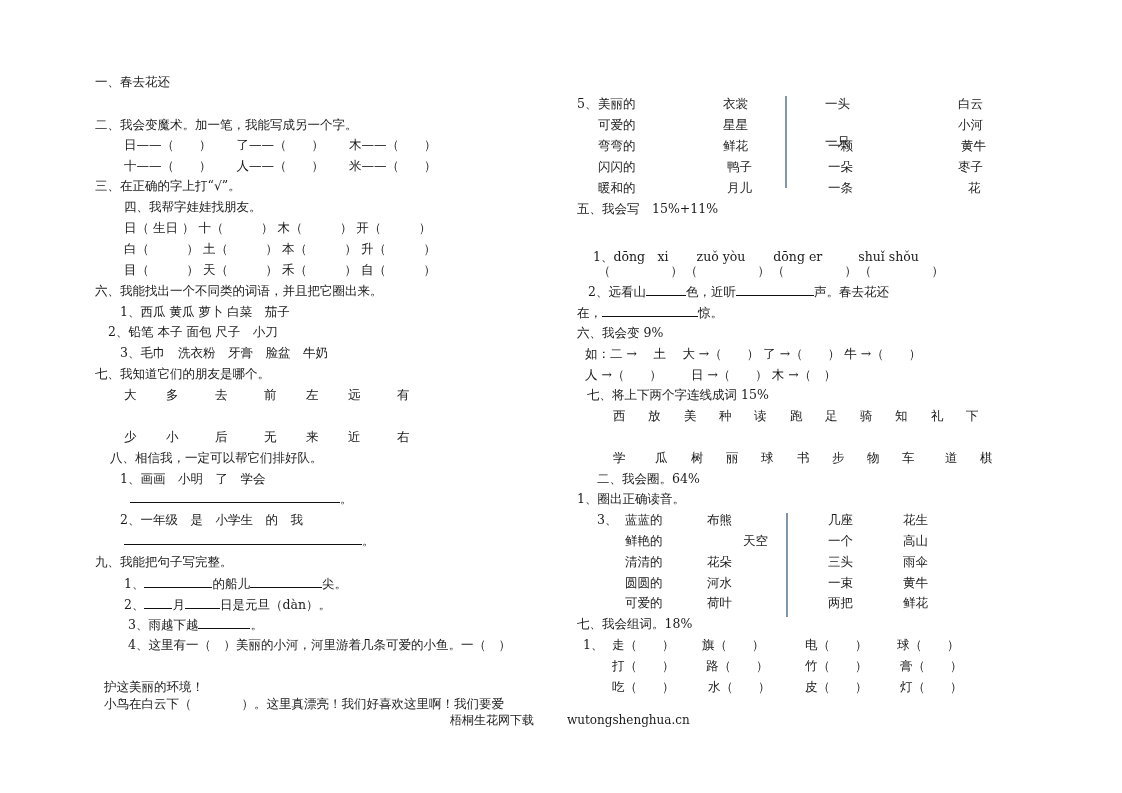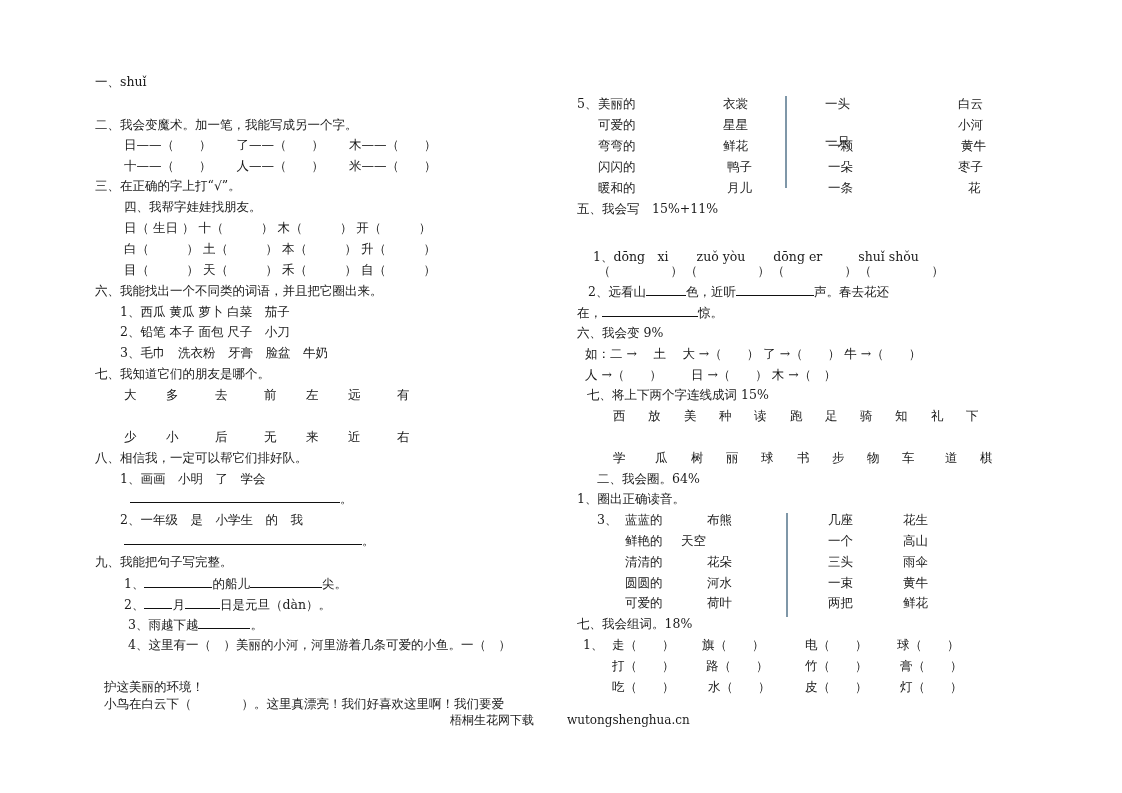--- a/index.html
+++ b/index.html
@@ -9,54 +9,54 @@
     color: #1a1a1a; font-size: 12.5px;
   }
   .t { position: absolute; white-space: pre; line-height: 16px; }
   .vline { position: absolute; width: 2px; background: #7f97a8; }
   .blank { display: inline-block; border-bottom: 1px solid #111; vertical-align: baseline; height: 12px; }
   .footer { font-size: 12px; }
 </style>
 </head>
 <body>
 
-<div class="t" style="left:95px;top:74px">一、shuǐ</div>
+<div class="t" style="left:95px;top:74px">一、春去花还</div>
 
 <div class="t" style="left:95px;top:117px">二、我会变魔术。加一笔，我能写成另一个字。</div>
 <div class="t" style="left:124px;top:137px">日——（　　）　　了——（　　）　　木——（　　）</div>
 <div class="t" style="left:124px;top:158px">十——（　　）　　人——（　　）　　米——（　　）</div>
 <div class="t" style="left:95px;top:178px">三、在正确的字上打“√”。</div>
 
 <div class="t" style="left:124px;top:199px">四、我帮字娃娃找朋友。</div>
 <div class="t" style="left:124px;top:220px">日（ 生日 ） 十（　　　） 木（　　　） 开（　　　）</div>
 <div class="t" style="left:124px;top:241px">白（　　　） 土（　　　） 本（　　　） 升（　　　）</div>
 <div class="t" style="left:124px;top:262px">目（　　　） 天（　　　） 禾（　　　） 自（　　　）</div>
 
 <div class="t" style="left:95px;top:283px">六、我能找出一个不同类的词语，并且把它圈出来。</div>
 <div class="t" style="left:120px;top:304px">1、西瓜 黄瓜 萝卜 白菜　茄子</div>
-<div class="t" style="left:120px;top:324px">2、铅笔 本子 面包 尺子　小刀</div>
+<div class="t" style="left:108px;top:324px">2、铅笔 本子 面包 尺子　小刀</div>
 <div class="t" style="left:120px;top:345px">3、毛巾　洗衣粉　牙膏　脸盆　牛奶</div>
 
 <div class="t" style="left:95px;top:366px">七、我知道它们的朋友是哪个。</div>
 <div class="t" style="left:124px;top:387px">大</div>
 <div class="t" style="left:166px;top:387px">多</div>
 <div class="t" style="left:215px;top:387px">去</div>
 <div class="t" style="left:264px;top:387px">前</div>
 <div class="t" style="left:306px;top:387px">左</div>
 <div class="t" style="left:348px;top:387px">远</div>
 <div class="t" style="left:397px;top:387px">有</div>
 <div class="t" style="left:124px;top:429px">少</div>
 <div class="t" style="left:166px;top:429px">小</div>
 <div class="t" style="left:215px;top:429px">后</div>
 <div class="t" style="left:264px;top:429px">无</div>
 <div class="t" style="left:306px;top:429px">来</div>
 <div class="t" style="left:348px;top:429px">近</div>
 <div class="t" style="left:397px;top:429px">右</div>
 
-<div class="t" style="left:95px;top:450px">八、相信我，一定可以帮它们排好队。</div>
+<div class="t" style="left:110px;top:450px">八、相信我，一定可以帮它们排好队。</div>
 <div class="t" style="left:120px;top:471px">1、画画　小明　了　学会</div>
 <div class="t" style="left:130px;top:490px"><span class="blank" style="width:210px"></span><span>。</span></div>
 <div class="t" style="left:120px;top:512px">2、一年级　是　小学生　的　我</div>
 <div class="t" style="left:124px;top:532px"><span class="blank" style="width:238px"></span><span>。</span></div>
 
 <div class="t" style="left:95px;top:554px">九、我能把句子写完整。</div>
 <div class="t" style="left:124px;top:575px"><span>1、</span><span class="blank" style="width:68px"></span><span>的船儿</span><span class="blank" style="width:72px"></span><span>尖。</span></div>
 <div class="t" style="left:124px;top:596px"><span>2、</span><span class="blank" style="width:28px"></span><span>月</span><span class="blank" style="width:35px"></span><span>日是元旦（dàn）。</span></div>
 <div class="t" style="left:128px;top:616px"><span>3、雨越下越</span><span class="blank" style="width:52px"></span><span>。</span></div>
 <div class="t" style="left:128px;top:637px">4、这里有一（　）美丽的小河，河里游着几条可爱的小鱼。一（　）</div>
@@ -125,21 +125,21 @@
 <div class="t" style="left:597px;top:471px">二、我会圈。64%</div>
 <div class="t" style="left:577px;top:491px">1、圈出正确读音。</div>
 
 <div class="t" style="left:597px;top:512px">3、</div>
 <div class="t" style="left:625px;top:512px">蓝蓝的</div>
 <div class="t" style="left:625px;top:533px">鲜艳的</div>
 <div class="t" style="left:625px;top:554px">清清的</div>
 <div class="t" style="left:625px;top:575px">圆圆的</div>
 <div class="t" style="left:625px;top:595px">可爱的</div>
 <div class="t" style="left:707px;top:512px">布熊</div>
-<div class="t" style="left:681px;top:533px">天空</div>
+<div class="t" style="left:743px;top:533px">天空</div>
 <div class="t" style="left:707px;top:554px">花朵</div>
 <div class="t" style="left:707px;top:575px">河水</div>
 <div class="t" style="left:707px;top:595px">荷叶</div>
 <div class="vline" style="left:786px;top:513px;height:104px"></div>
 <div class="t" style="left:828px;top:512px">几座</div>
 <div class="t" style="left:828px;top:533px">一个</div>
 <div class="t" style="left:828px;top:554px">三头</div>
 <div class="t" style="left:828px;top:575px">一束</div>
 <div class="t" style="left:828px;top:595px">两把</div>
 <div class="t" style="left:903px;top:512px">花生</div>

